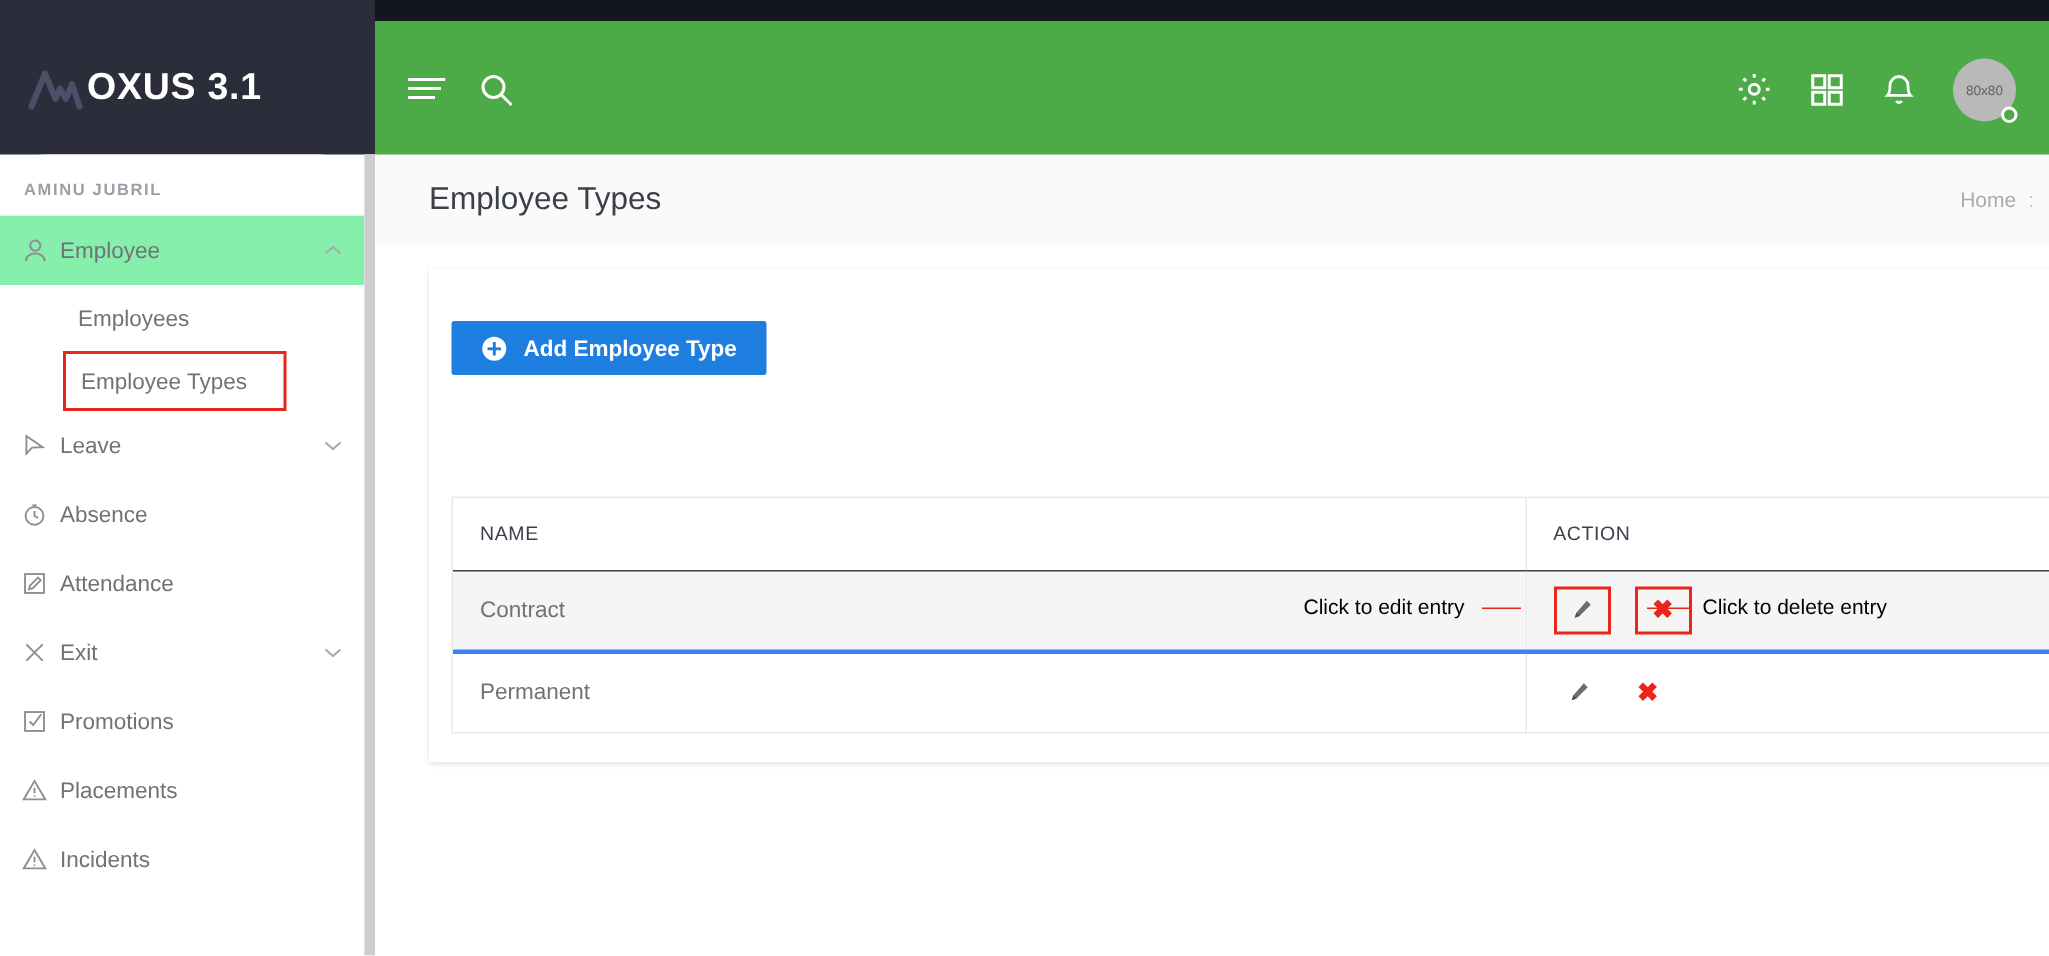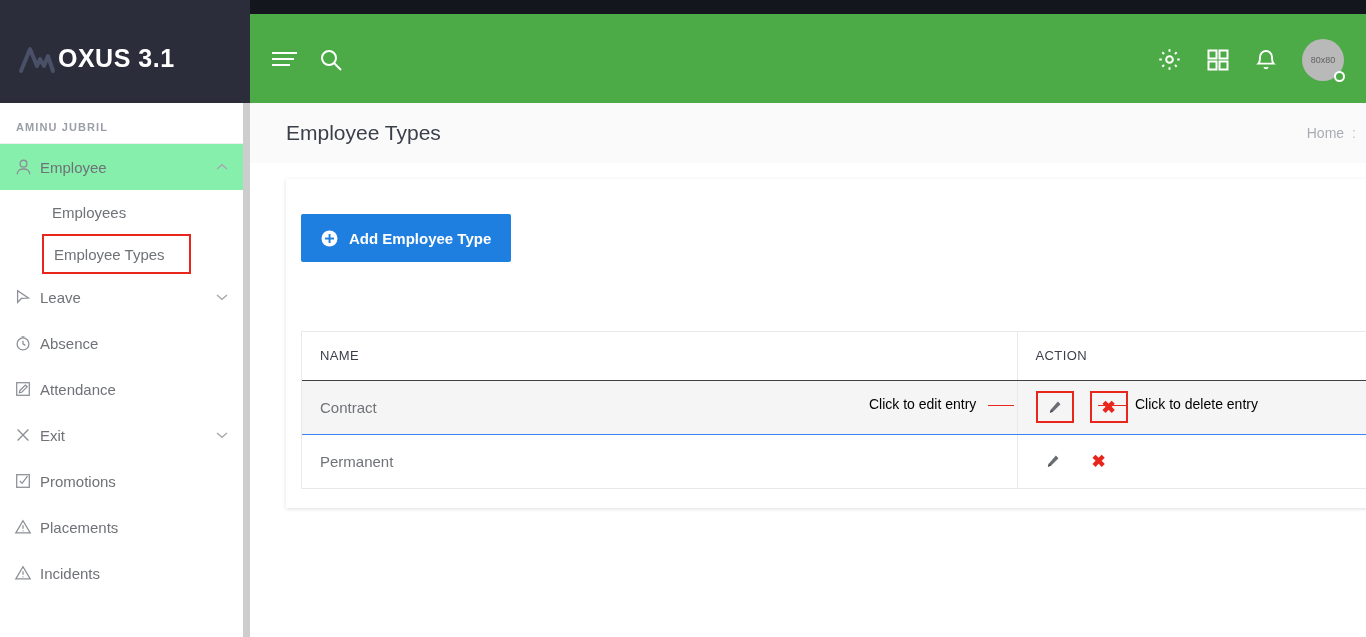--- a/index.html
+++ b/index.html
@@ -106,21 +106,21 @@
   }
   .crumb-sep { color:#c2c5ca; }
 
   
   .card {
     position:absolute; top:179px; left:286px; width:1100px; height:329px;
     background:#ffffff; box-shadow:0 1px 4px rgba(0,0,0,0.13);
   }
   .btn-add {
     position:absolute; top:35px; left:15px;
-    height:48px; padding:0 20px;
+    height:36px; padding:0 20px;
     background:#1f7fe0; color:#ffffff; border:none;
     font-size:15px; font-weight:bold; font-family:"Liberation Sans",sans-serif;
     display:flex; align-items:center; gap:11px; cursor:pointer;
     border-radius:2px;
   }
 
   
   .table-wrap {
     position:absolute; top:152px; left:15px; width:1070px;
     border:1px solid #e9e9ec; border-bottom:1px solid #e9e9ec;
@@ -128,21 +128,21 @@
   table { border-collapse:collapse; width:100%; table-layout:fixed; }
   th, td { text-align:left; }
   th {
     font-size:13px; font-weight:normal; color:#3b3f4a; letter-spacing:0.4px;
     height:48px; padding-left:18px; vertical-align:middle;
     border-bottom:1px solid #404040;
   }
   td {
     font-size:15px; color:#6f7277;
     height:54px; padding-left:18px; vertical-align:middle;
-    border-bottom:1px solid #3b82f6;
+    border-bottom:3px solid #3b82f6;
   }
   tr.hovered td { background:#f5f5f6; }
   tr.last td { border-bottom:none; }
   .col-name { width:715px; border-right:1px solid #e9e9ec; }
   .col-action { width:355px; }
   .act-cell { display:flex; align-items:center; gap:16px; }
   .icon-btn {
     display:flex; align-items:center; justify-content:center;
     width:22px; height:22px; cursor:pointer; background:none; border:none;
     padding:0;

